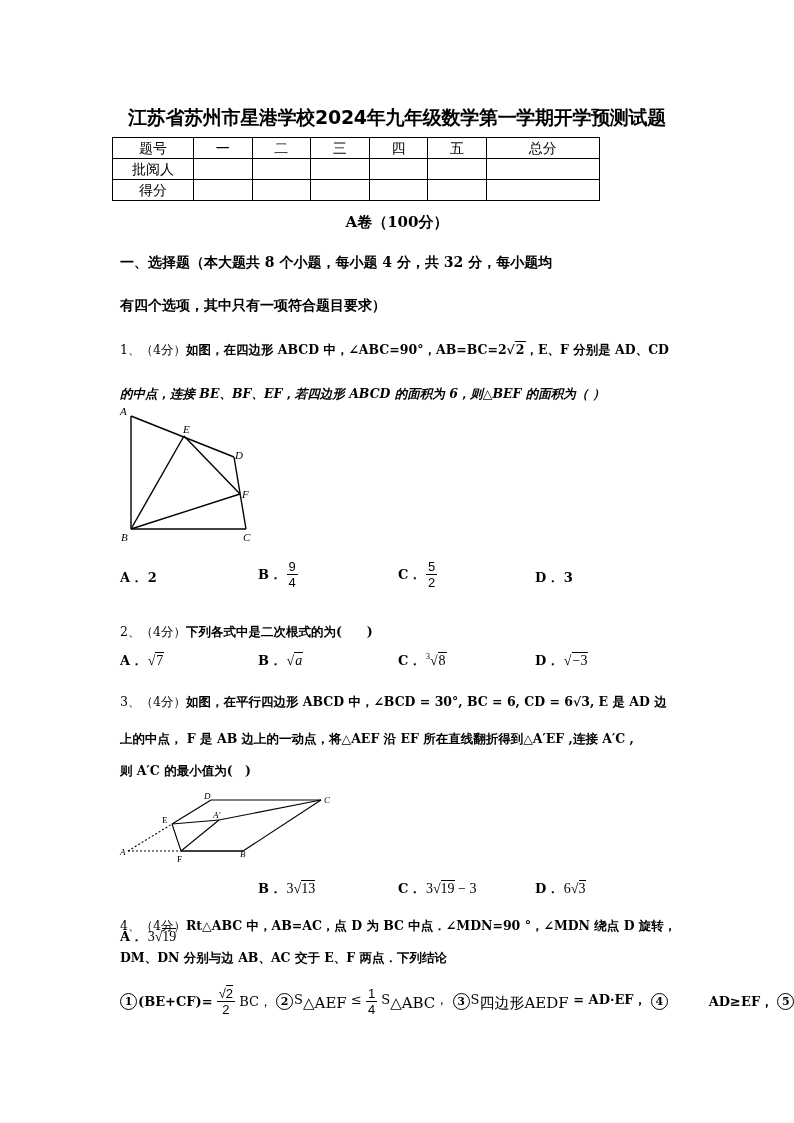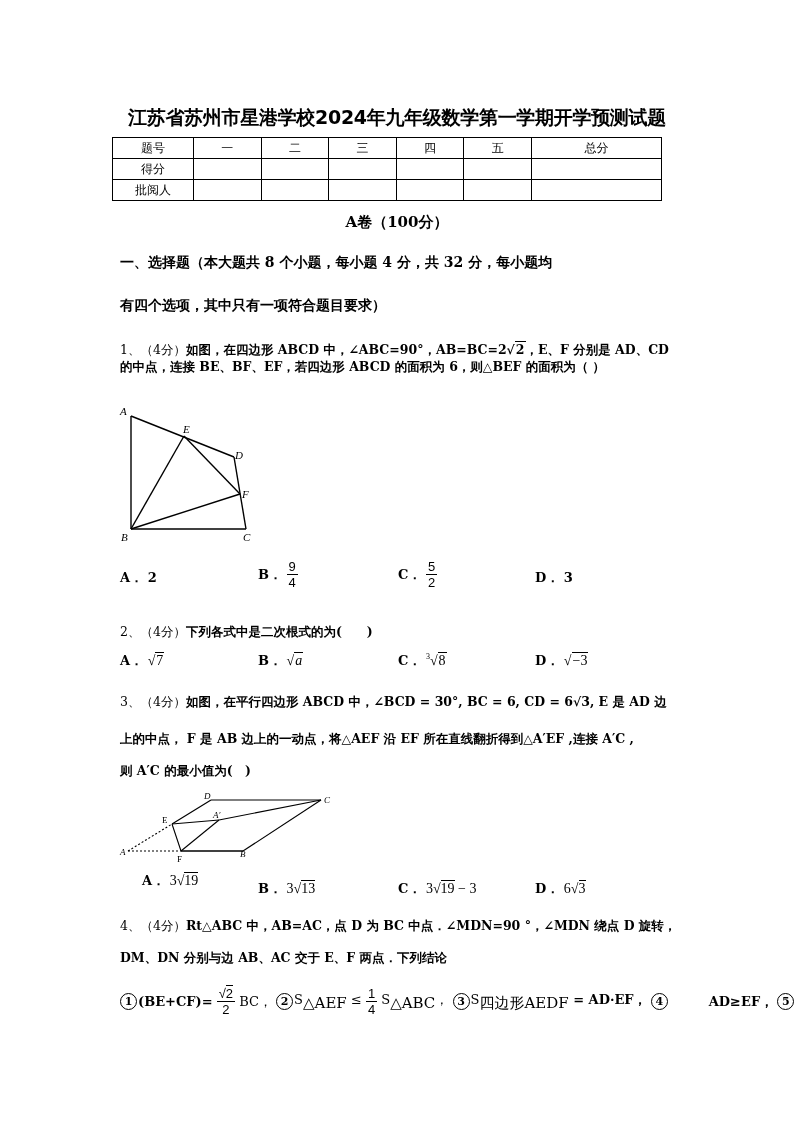--- a/index.html
+++ b/index.html
@@ -1,22 +1,22 @@
 <!DOCTYPE html>
 <html><head>
 <meta charset="utf-8">
 <style>
   html, body { margin:0; padding:0; background:#ffffff; }
   body { width:794px; height:1123px; position:relative; overflow:hidden; color:#000;
          font-family:"DejaVu Serif","Liberation Serif",serif; }
   .abs { position:absolute; white-space:nowrap; }
   .title { left:0; width:794px; top:105px; text-align:center; font-family:"DejaVu Sans","Liberation Sans",sans-serif;
            font-weight:bold; font-size:19px; letter-spacing:-0.3px; }
-  table.score { position:absolute; left:112px; top:137px; width:550px; border-collapse:collapse;
-                font-size:12px; font-family:"DejaVu Sans","Liberation Sans",sans-serif; }
+  table.score { position:absolute; left:112px; top:137px; width:488px; border-collapse:collapse;
+                font-size:14px; font-family:"DejaVu Sans","Liberation Sans",sans-serif; }
   table.score td { border:1px solid #000; height:20px; padding:0; text-align:center; line-height:20px; }
   table.score td.hd { width:80px; }
   .volume { left:0; width:794px; top:213px; text-align:center; font-size:15px; font-weight:bold; }
   .section { left:120px; font-size:14px; font-weight:bold; }
   .q { left:120px; font-size:12.5px; }
   .q b { font-weight:bold; }
   .opt { font-size:13px; font-weight:bold; }
   .opt .m { font-weight:normal; font-family:"Liberation Serif",serif; font-size:14px; }
   .frac { display:inline-flex; flex-direction:column; align-items:center; vertical-align:middle; font-weight:normal;
           font-family:"Liberation Sans",sans-serif; font-size:13px; line-height:15px; }
@@ -40,49 +40,49 @@
       <tr>
     <td class="hd">题号</td>
     <td>一</td>
     <td>二</td>
     <td>三</td>
     <td>四</td>
     <td>五</td>
     <td>总分</td>
   </tr>
   <tr>
-    <td class="hd">得分</td>
+    <td class="hd">批阅人</td>
     <td></td>
         <td></td>
     <td></td>
         <td></td>
     <td></td>
         <td></td>
   </tr>
   <tr>
-    <td class="hd">批阅人</td>
+    <td class="hd">得分</td>
     <td></td>
         <td></td>
     <td></td>
         <td></td>
     <td></td>
         <td></td>
   </tr>
 </tbody>
   </table>
 
 <div class="abs volume">A卷（100分）</div>
 
 <div class="abs section" style="top:254px;">一、选择题（本大题共 8 个小题，每小题 4 分，共 32 分，每小题均</div>
 <div class="abs section" style="top:297px;">有四个选项，其中只有一项符合题目要求）</div>
 
 <div class="abs q" style="top:342px;">
   <span>1、（4分）</span><b>如图，在四边形 ABCD 中，∠ABC=90°，AB=BC=2</b><b class="sqrt">√<span class="rad">2</span></b><b>，E、F 分别是 AD、CD</b>
 </div>
-<div class="abs q" style="top:359px;"><b>的中点，连接 BE、BF、EF，若四边形 ABCD 的面积为 6，则△BEF 的面积为（ ）</b></div>
+<div class="abs q" style="top:386px;font-style:italic;"><b>的中点，连接 BE、BF、EF，若四边形 ABCD 的面积为 6，则△BEF 的面积为（ ）</b></div>
 
 <svg class="fig" style="left:0;top:0;" width="794" height="1123">
   <g stroke="#000" stroke-width="1.4" fill="none">
     <line x1="131" y1="416" x2="131" y2="529"></line>
     <line x1="131" y1="529" x2="246" y2="529"></line>
     <line x1="246" y1="529" x2="234" y2="457"></line>
     <line x1="131" y1="416" x2="234" y2="457"></line>
     <line x1="131" y1="529" x2="184" y2="436"></line>
     <line x1="131" y1="529" x2="240" y2="494"></line>
     <line x1="184" y1="436" x2="240" y2="494"></line>
@@ -135,21 +135,21 @@
   </g>
   <text x="204" y="799" style="font-size:9px;">D</text>
   <text x="324" y="803" style="font-size:9px;">C</text>
   <text x="162" y="823" style="font-size:9px;font-style:normal;">E</text>
   <text x="213" y="818" style="font-size:9px;">A′</text>
   <text x="120" y="855" style="font-size:9px;">A</text>
   <text x="177" y="862" style="font-size:9px;font-style:normal;">F</text>
   <text x="240" y="857" style="font-size:9px;">B</text>
 </svg>
 
-<div class="abs opt" style="left:120px;top:872px;margin-left:22px;"><span>A．</span> <span class="m"><span>3</span>√<span class="rad" style="border-top:1px solid #000;">19</span><span></span></span></div>
+<div class="abs opt" style="left:120px;top:928px;"><span>A．</span> <span class="m"><span>3</span>√<span class="rad" style="border-top:1px solid #000;">19</span><span></span></span></div>
 <div class="abs opt" style="left:258px;top:880px;"><span>B．</span> <span class="m"><span>3</span>√<span class="rad" style="border-top:1px solid #000;">13</span><span></span></span></div>
 <div class="abs opt" style="left:398px;top:880px;"><span>C．</span> <span class="m"><span>3</span>√<span class="rad" style="border-top:1px solid #000;">19</span><span> − 3</span></span></div>
 <div class="abs opt" style="left:535px;top:880px;"><span>D．</span> <span class="m"><span>6</span>√<span class="rad" style="border-top:1px solid #000;">3</span><span></span></span></div>
 
 <div class="abs q" style="top:918px;">
   <span>4、（4分）</span><b>Rt△ABC 中，AB=AC，点 D 为 BC 中点．∠MDN=90 °，∠MDN 绕点 D 旋转，</b>
 </div>
 <div class="abs q" style="top:950px;"><b>DM、DN 分别与边 AB、AC 交于 E、F 两点．下列结论</b></div>
 
 <div class="abs q" style="top:986px;font-size:13px;">

